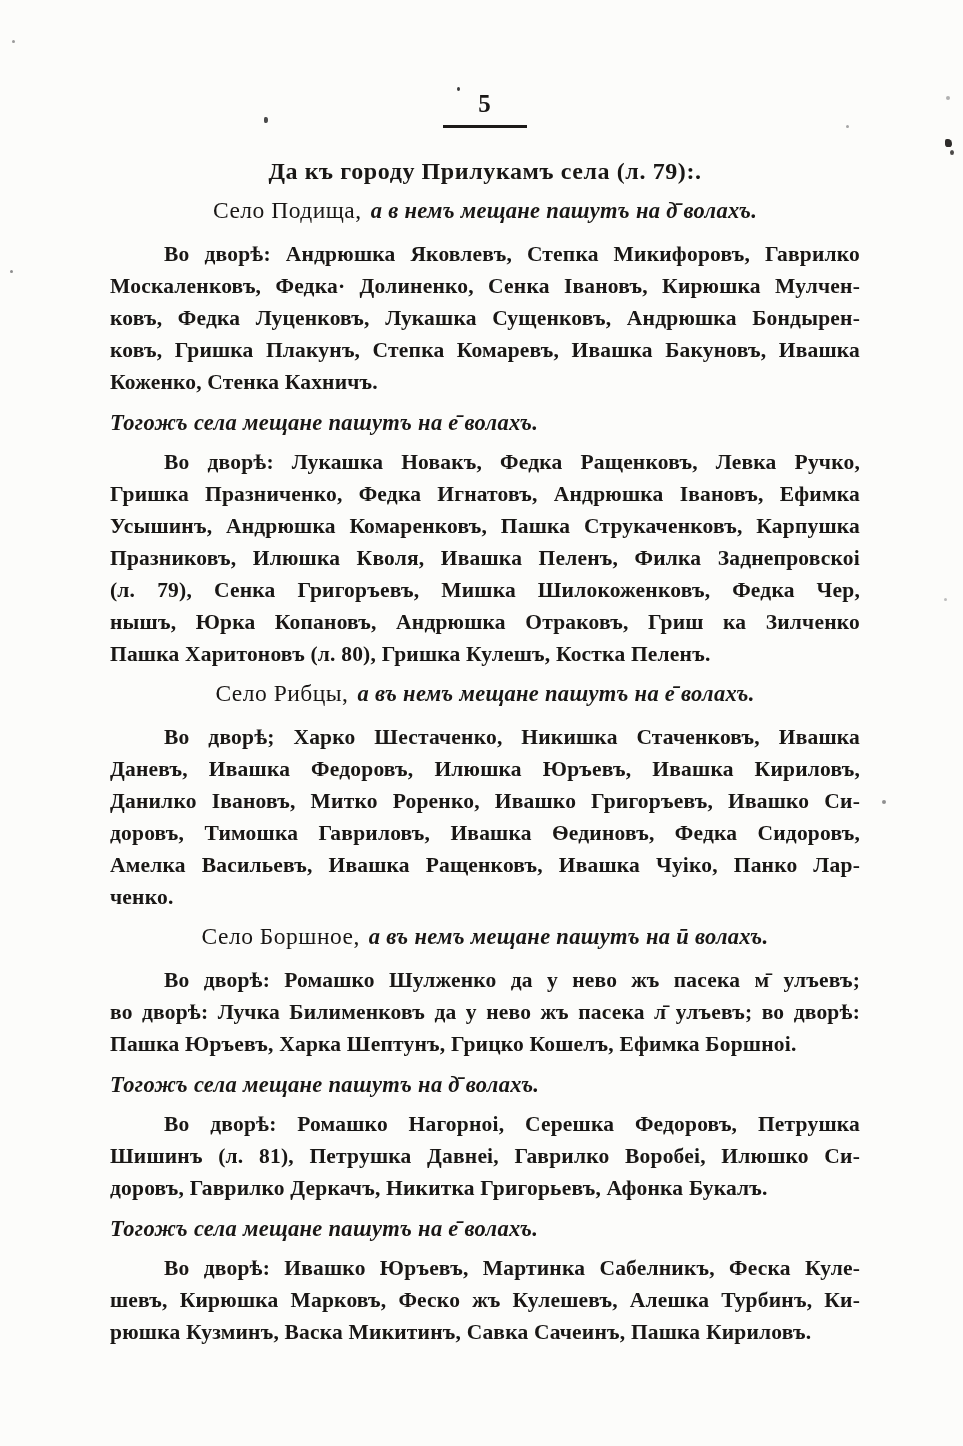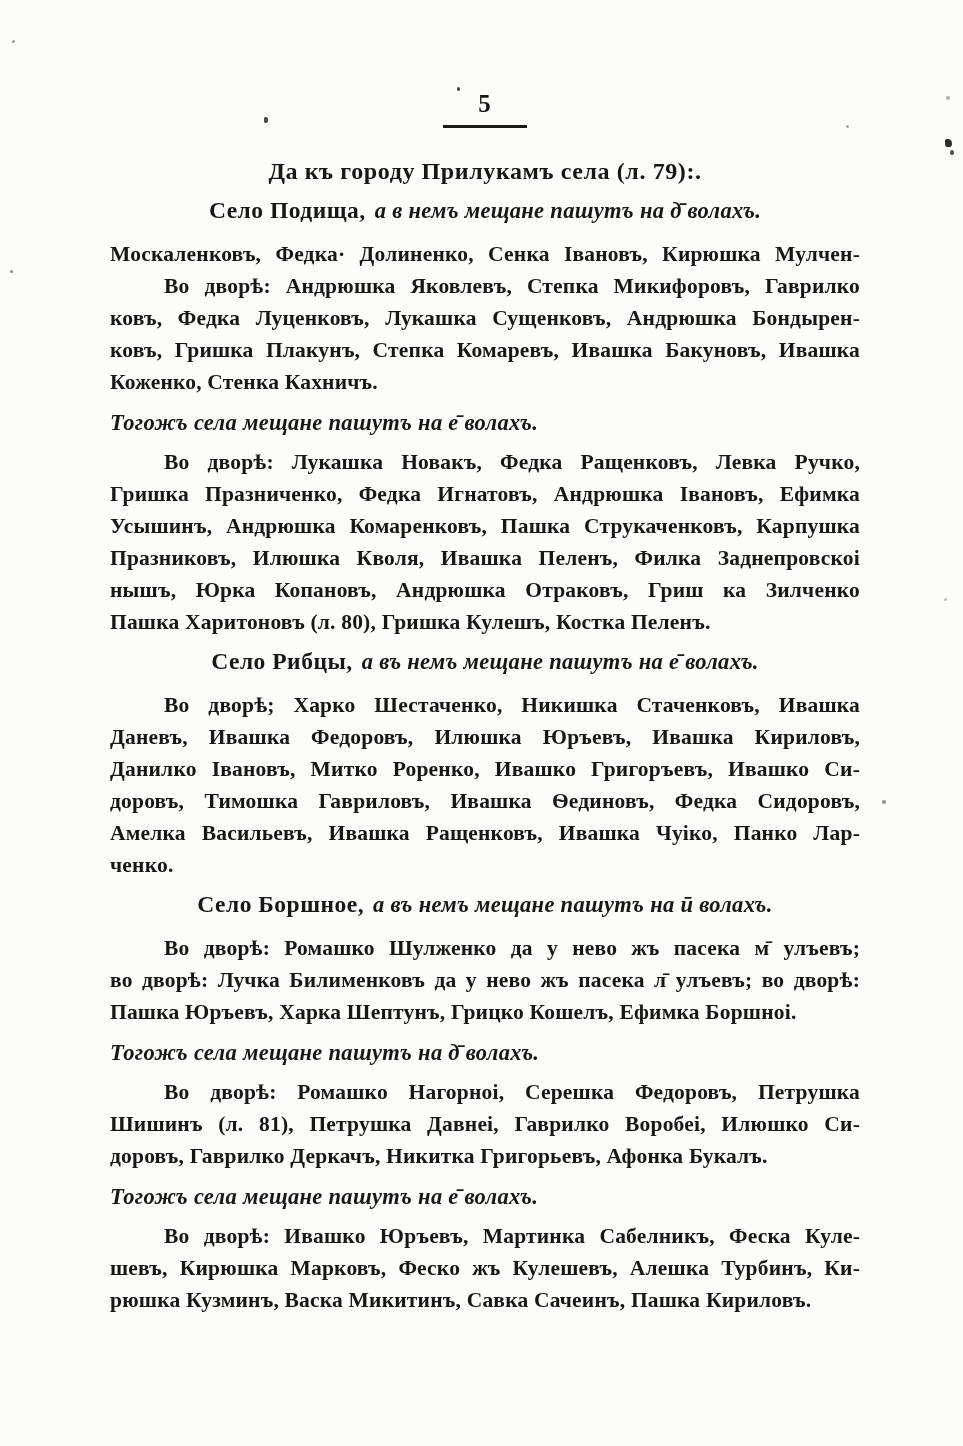--- a/index.html
+++ b/index.html
@@ -39,21 +39,21 @@
     line-height: 32px;
     white-space: nowrap;
   }
   .village {
     margin-top: 7px;
     text-align: center;
     line-height: 32px;
     white-space: nowrap;
   }
   .village .vname {
-    font-size: 23.5px; font-weight: 700; letter-spacing: 0.5px;
+    font-size: 23.5px; font-weight: 400; letter-spacing: 0.5px;
   }
   .village .vnote {
     font-size: 22.5px; font-weight: 700; font-style: italic;
     margin-left: 9px; letter-spacing: 0.3px; margin-top: 32px;
   }
   .subnote {
     margin-top: 11px;
     text-align: left;
     font-size: 22.5px; font-weight: 700; font-style: italic;
     letter-spacing: 0.3px;
@@ -84,32 +84,33 @@
 
   <div class="textblock">
     <div class="pagenum-wrap">
       <div class="pagenum">5</div>
       <div class="pagenum-rule"></div>
     </div>
     <div id="page-body">
         <div class="h1">Да къ городу Прилукамъ села (л. 79):.</div>
         <div class="village"><span class="vname">Село Подища,</span><span class="vnote">а в немъ мещане пашутъ на д̄ волахъ.</span></div>
         <div class="para">
+          <div class="pline first">Во дворѣ: Андрюшка Яковлевъ, Степка Микифоровъ, Гаврилко</div>
           <div class="pline">Москаленковъ, Федка· Долиненко, Сенка Івановъ, Кирюшка Мулчен-</div>
-          <div class="pline first">Во дворѣ: Андрюшка Яковлевъ, Степка Микифоровъ, Гаврилко</div>
           <div class="pline">ковъ, Федка Луценковъ, Лукашка Сущенковъ, Андрюшка Бондырен-</div>
           <div class="pline">ковъ, Гришка Плакунъ, Степка Комаревъ, Ивашка Бакуновъ, Ивашка</div>
           <div class="pline last">Коженко, Стенка Кахничъ.</div>
         </div>
         <div class="subnote">Тогожъ села мещане пашутъ на е̄ волахъ.</div>
         <div class="para">
           <div class="pline first">Во дворѣ: Лукашка Новакъ, Федка Ращенковъ, Левка Ручко,</div>
           <div class="pline">Гришка Празниченко, Федка Игнатовъ, Андрюшка Івановъ, Ефимка</div>
           <div class="pline">Усышинъ, Андрюшка Комаренковъ, Пашка Струкаченковъ, Карпушка</div>
           <div class="pline">Празниковъ, Илюшка Кволя, Ивашка Пеленъ, Филка Заднепровскоі</div>
+          <div class="pline">(л. 79), Сенка Григоръевъ, Мишка Шилокоженковъ, Федка Чер,</div>
           <div class="pline">нышъ, Юрка Копановъ, Андрюшка Отраковъ, Гриш ка Зилченко</div>
           <div class="pline last">Пашка Харитоновъ (л. 80), Гришка Кулешъ, Костка Пеленъ.</div>
         </div>
         <div class="village"><span class="vname">Село Рибцы,</span><span class="vnote">а въ немъ мещане пашутъ на е̄ волахъ.</span></div>
         <div class="para">
           <div class="pline first">Во дворѣ; Харко Шестаченко, Никишка Стаченковъ, Ивашка</div>
           <div class="pline">Даневъ, Ивашка Федоровъ, Илюшка Юръевъ, Ивашка Кириловъ,</div>
           <div class="pline">Данилко Івановъ, Митко Роренко, Ивашко Григоръевъ, Ивашко Си-</div>
           <div class="pline">доровъ, Тимошка Гавриловъ, Ивашка Ѳединовъ, Федка Сидоровъ,</div>
           <div class="pline">Амелка Васильевъ, Ивашка Ращенковъ, Ивашка Чуіко, Панко Лар-</div>

